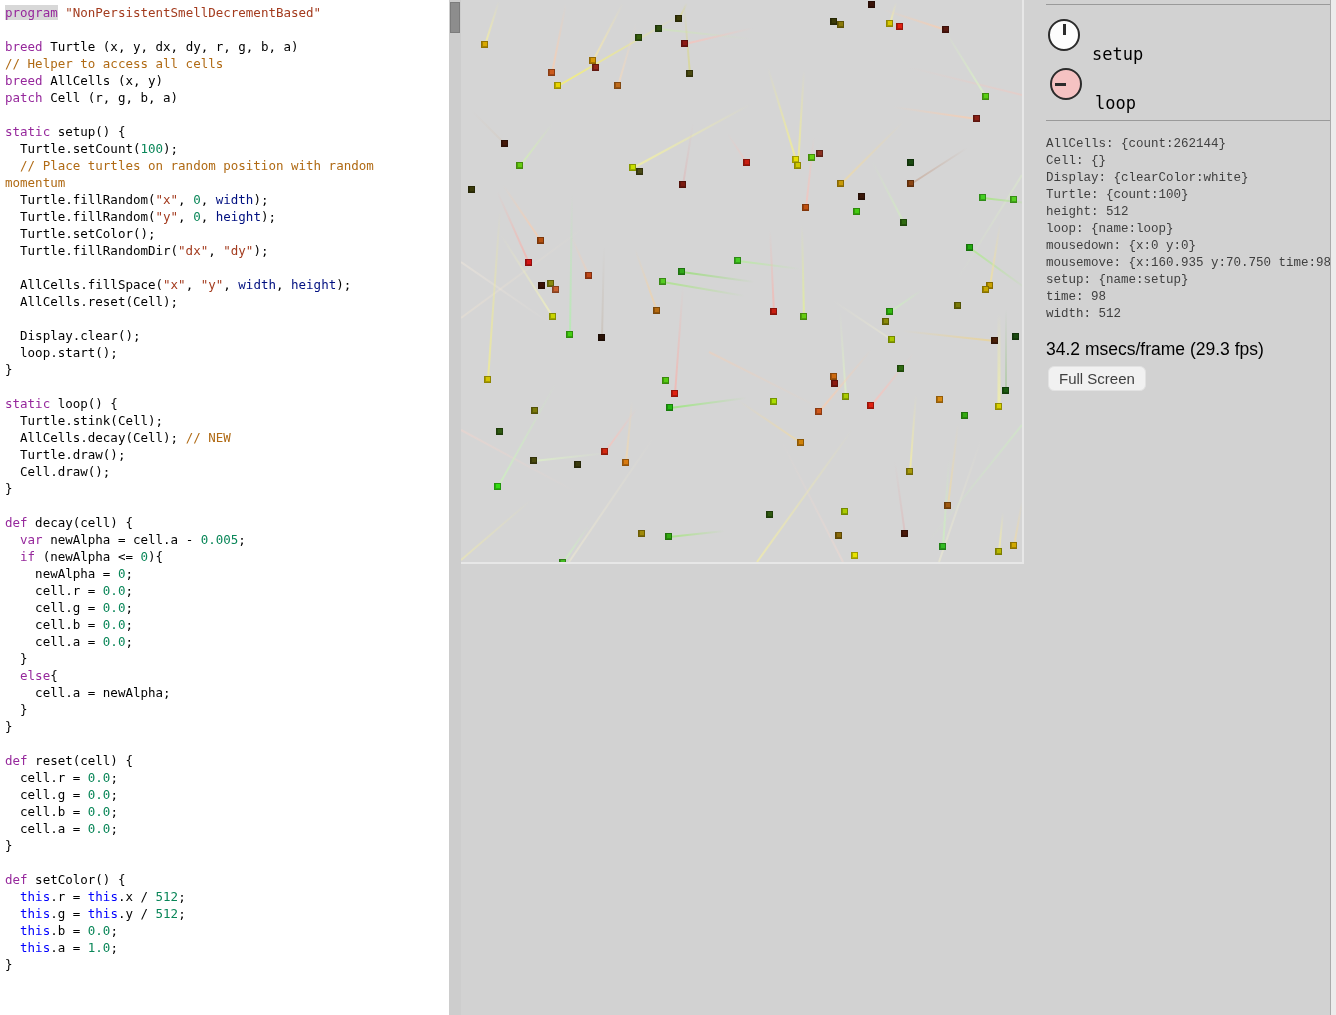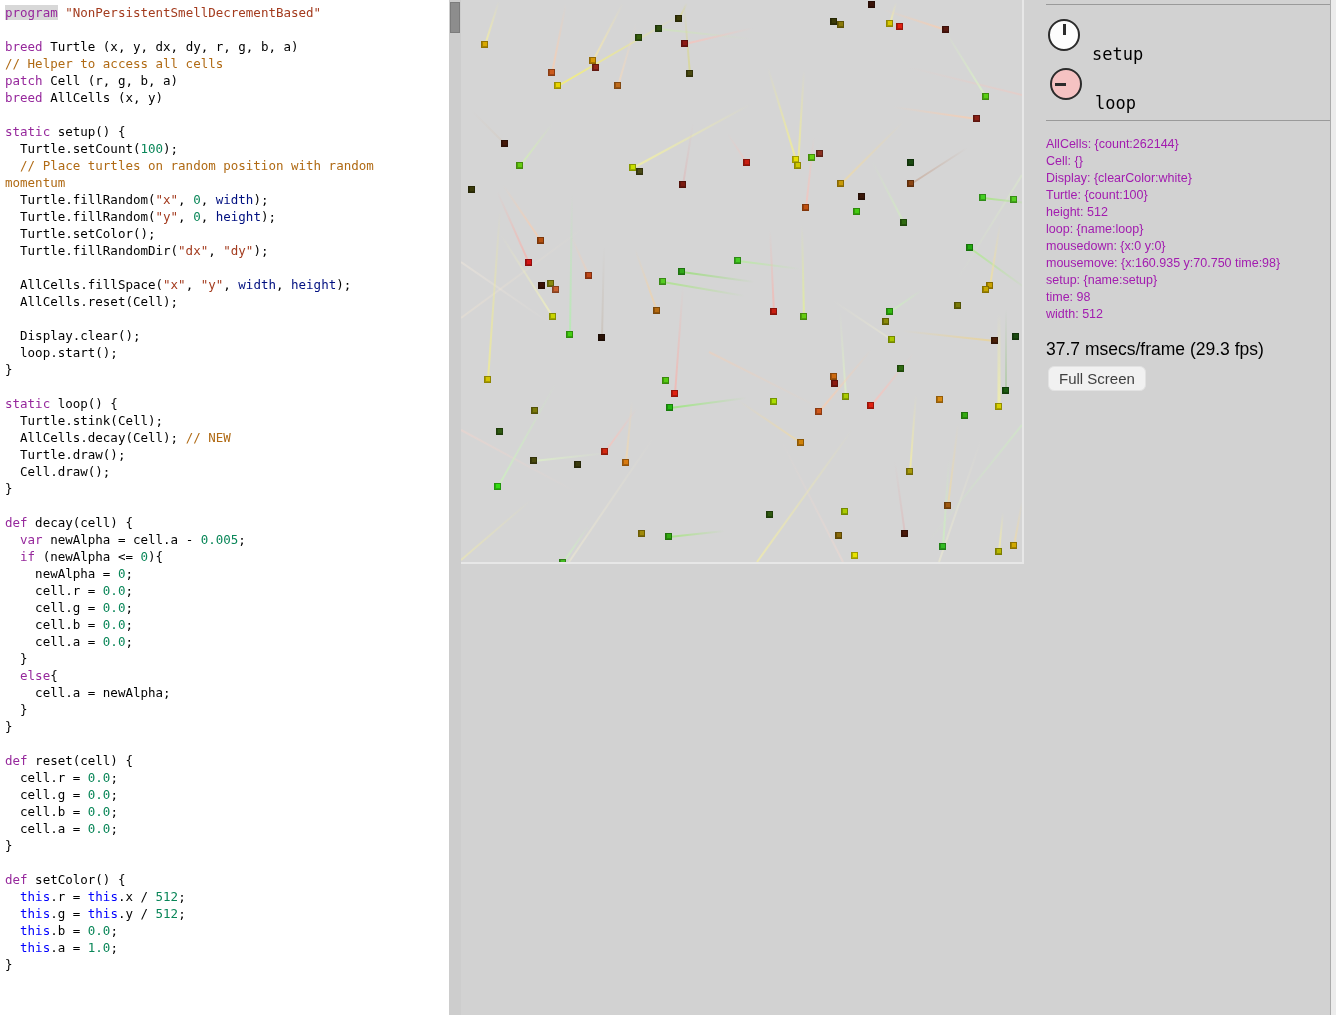--- a/index.html
+++ b/index.html
@@ -37,43 +37,43 @@
   .knob{position:absolute;width:32px;height:32px;border-radius:50%;border:2px solid #2b2b2b;box-sizing:border-box;cursor:pointer;}
   #setup-knob{left:1048px;top:19px;background:#fdfdfd;}
   #loop-knob{left:1050px;top:68px;background:#f5c2c2;}
   .knob-pointer-v{position:absolute;left:50%;top:3px;width:3px;height:11px;margin-left:-1.5px;background:#2b2b2b;}
   .knob-pointer-h{position:absolute;top:50%;left:3px;height:3px;width:11px;margin-top:-1.5px;background:#2b2b2b;}
   .knob-label{position:absolute;font-family:"DejaVu Sans Mono",monospace;font-size:17px;color:#000;}
   #setup-label{left:1092px;top:44px;}
   #loop-label{left:1095px;top:93px;}
 
   #debug{position:absolute;left:1046px;top:136px;width:284px;overflow:hidden;
-         font-family:Liberation Sans, sans-serif;font-size:12.5px;line-height:17px;color:#a21caf;}
+         font-family:Liberation Mono, monospace;font-size:12.5px;line-height:17px;color:#404040;}
   .debug-line{height:17px;white-space:pre;}
 
   #perf{position:absolute;left:1046px;top:339px;font-size:17.5px;color:#000;}
   #fullscreen-btn{position:absolute;left:1048px;top:366px;background:#f1f1f1;border:1px solid #e2e2e2;
                   border-radius:6px;color:#3f3f3f;font-size:15px;font-family:"Liberation Sans",sans-serif;
                   padding:3px 10px;cursor:pointer;}
 
   
   #page-scrollbar{position:absolute;left:1330px;top:0;width:6px;height:1015px;background:#ececec;border-left:1px solid #ababab;box-sizing:border-box;}
 </style>
 </head>
 <body>
 
 <div id="app">
 
   <div id="editor">
       <div class="code-line"><span class="tok-hl">program</span><span class="tok-p"> </span><span class="tok-s">"NonPersistentSmellDecrementBased"</span></div>
       <div class="code-line">&nbsp;</div>
       <div class="code-line"><span class="tok-k">breed</span><span class="tok-p"> Turtle (x, y, dx, dy, r, g, b, a)</span></div>
       <div class="code-line"><span class="tok-c">// Helper to access all cells</span></div>
+      <div class="code-line"><span class="tok-k">breed</span><span class="tok-p"> AllCells (x, y)</span></div>
       <div class="code-line"><span class="tok-k">patch</span><span class="tok-p"> Cell (r, g, b, a)</span></div>
-      <div class="code-line"><span class="tok-k">breed</span><span class="tok-p"> AllCells (x, y)</span></div>
       <div class="code-line">&nbsp;</div>
       <div class="code-line"><span class="tok-k">static</span><span class="tok-p"> setup() {</span></div>
       <div class="code-line"><span class="tok-p">  Turtle.setCount(</span><span class="tok-n">100</span><span class="tok-p">);</span></div>
       <div class="code-line"><span class="tok-c">  // Place turtles on random position with random</span></div>
       <div class="code-line"><span class="tok-c">momentum</span></div>
       <div class="code-line"><span class="tok-p">  Turtle.fillRandom(</span><span class="tok-s">"x"</span><span class="tok-p">, </span><span class="tok-n">0</span><span class="tok-p">, </span><span class="tok-v">width</span><span class="tok-p">);</span></div>
       <div class="code-line"><span class="tok-p">  Turtle.fillRandom(</span><span class="tok-s">"y"</span><span class="tok-p">, </span><span class="tok-n">0</span><span class="tok-p">, </span><span class="tok-v">height</span><span class="tok-p">);</span></div>
       <div class="code-line"><span class="tok-p">  Turtle.setColor();</span></div>
       <div class="code-line"><span class="tok-p">  Turtle.fillRandomDir(</span><span class="tok-s">"dx"</span><span class="tok-p">, </span><span class="tok-s">"dy"</span><span class="tok-p">);</span></div>
       <div class="code-line">&nbsp;</div>
@@ -322,19 +322,19 @@
       <div class="debug-line">Turtle: {count:100}</div>
       <div class="debug-line">height: 512</div>
       <div class="debug-line">loop: {name:loop}</div>
       <div class="debug-line">mousedown: {x:0 y:0}</div>
       <div class="debug-line">mousemove: {x:160.935 y:70.750 time:98}</div>
       <div class="debug-line">setup: {name:setup}</div>
       <div class="debug-line">time: 98</div>
       <div class="debug-line">width: 512</div>
     </div>
 
-  <div id="perf">37.7 msecs/frame (29.3 fps)</div>
+  <div id="perf">34.2 msecs/frame (29.3 fps)</div>
 
   <button id="fullscreen-btn">Full Screen</button>
 
   <div id="page-scrollbar"></div>
 
 </div>
 
 </body></html>

